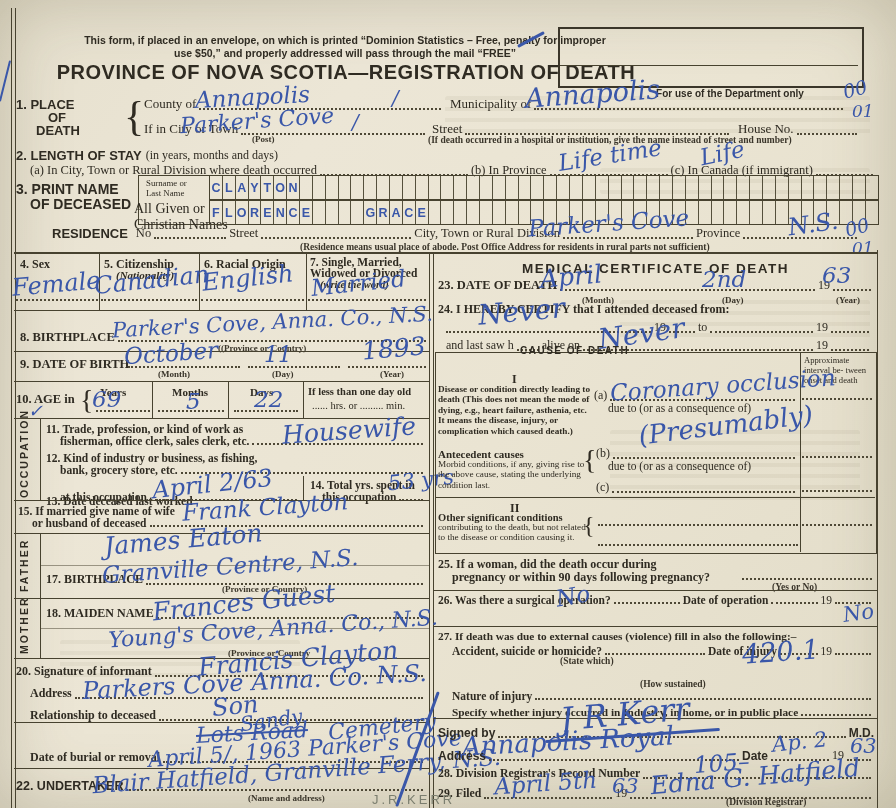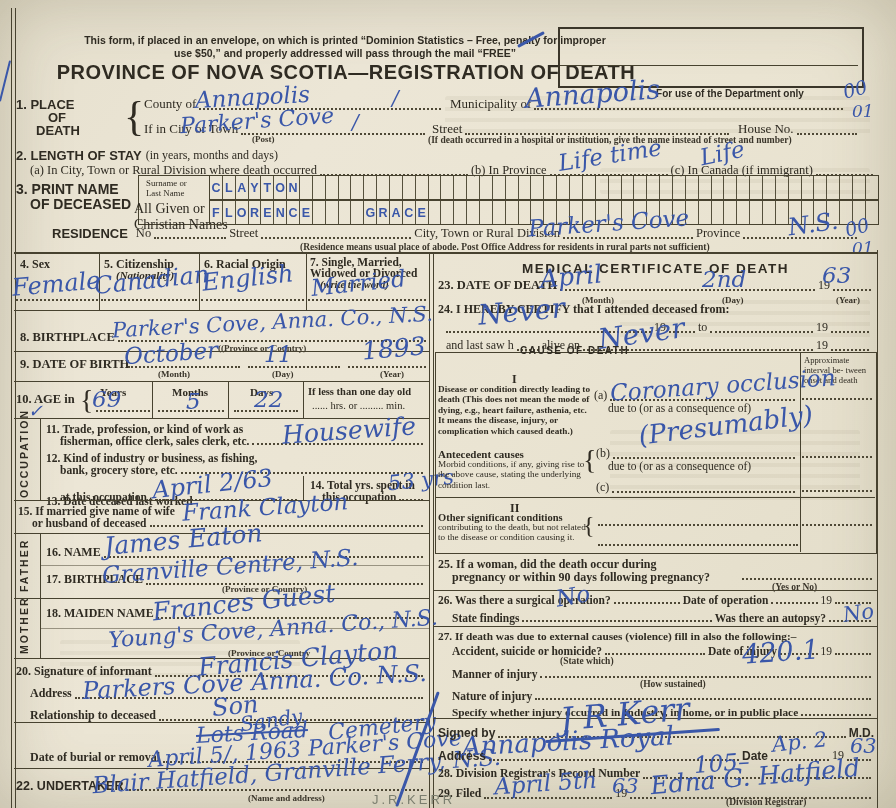--- a/index.html
+++ b/index.html
@@ -332,24 +332,20 @@
   <div class="abs ser b" style="left:18px;top:505px;font-size:11.5px">15. If married give name of wife</div>
   <div class="flex" style="left:32px;top:517px;width:394px">
     <span class="ser b" style="font-size:11.5px">or husband of deceased</span>
       <span class="dots"></span>
   </div>
   <div class="hw" style="left:182px;top:496px;font-size:23px;transform:rotate(-4deg)">Frank Clayton</div>
   <div class="hl" style="left:14px;top:533px;width:415px"></div>
 
   <div class="vl" style="left:40px;top:533px;height:65px"></div>
   <div class="vlab" style="left:18px;top:540px;height:52px">FATHER</div>
-  <div class="flex" style="left:46px;top:545px;width:380px">
-    <span class="ser b" style="font-size:12px">16. NAME</span>
-      <span class="dots"></span>
-  </div>
   <div class="hw" style="left:104px;top:527px;font-size:25px;transform:rotate(-5deg)">James Eaton</div>
   <div class="hl" style="left:40px;top:565px;width:389px;opacity:.5"></div>
   <div class="flex" style="left:46px;top:572px;width:380px">
     <span class="ser b" style="font-size:12px">17. BIRTHPLACE</span>
       <span class="dots"></span>
   </div>
   <div class="cap" style="left:222px;top:584px">(Province or Country)</div>
   <div class="hw" style="left:102px;top:555px;font-size:23px;transform:rotate(-4deg)">Granville Centre, N.S.</div>
   <div class="hl" style="left:14px;top:598px;width:415px"></div>
 
@@ -481,44 +477,34 @@
 
   <div class="flex" style="left:438px;top:594px;width:436px">
     <span class="ser b" style="font-size:11.5px">26. Was there a surgical operation?</span>
     <span class="dots" style="flex:0 0 66px"></span>
     <span class="ser b" style="font-size:11.5px">Date of operation</span>
     <span class="dots"></span>
     <span class="ser" style="font-size:11.5px">19</span>
     <span class="dots" style="flex:0 0 36px"></span>
   </div>
   <div class="hw" style="left:556px;top:585px;font-size:23px;transform:rotate(-10deg)">No</div>
-  <div class="flex" style="left:452px;top:612px;width:422px">
-    <span class="ser b" style="font-size:11.5px">State findings</span>
-    <span class="dots"></span>
-    <span class="ser b" style="font-size:11.5px">Was there an autopsy?</span>
-    <span class="dots" style="flex:0 0 42px"></span>
-  </div>
   <div class="hw" style="left:843px;top:603px;font-size:21px;transform:rotate(-8deg)">No</div>
   <div class="hl" style="left:433px;top:626px;width:445px"></div>
 
   <div class="abs ser b" style="left:438px;top:630px;font-size:11.3px">27. If death was due to external causes (violence) fill in also the following:–</div>
   <div class="flex" style="left:452px;top:645px;width:422px">
     <span class="ser b" style="font-size:11.5px">Accident, suicide or homicide?</span>
     <span class="dots" style="flex:0 0 100px"></span>
     <span class="ser b" style="font-size:11.5px">Date of injury</span>
     <span class="dots"></span>
     <span class="ser" style="font-size:11.5px">19</span>
     <span class="dots" style="flex:0 0 36px"></span>
   </div>
   <div class="cap" style="left:560px;top:656px;font-size:9.5px">(State which)</div>
   <div class="hw" style="left:742px;top:638px;font-size:27px;transform:rotate(-4deg)">420.1</div>
-  <div class="flex" style="left:452px;top:668px;width:422px">
-    <span class="ser b" style="font-size:11.5px">Manner of injury</span>
-      <span class="dots"></span>
-  </div>
   <div class="cap" style="left:640px;top:679px;font-size:9.5px">(How sustained)</div>
   <div class="flex" style="left:452px;top:706px;width:422px">
     <span class="ser b" style="font-size:11.3px">Specify whether injury occurred in Industry, in home, or in public place</span>
       <span class="dots"></span>
   </div>
   <div class="flex" style="left:452px;top:690px;width:422px">
     <span class="ser b" style="font-size:11.5px">Nature of injury</span>
       <span class="dots"></span>
   </div>
   <div class="hl" style="left:433px;top:718px;width:445px"></div>

